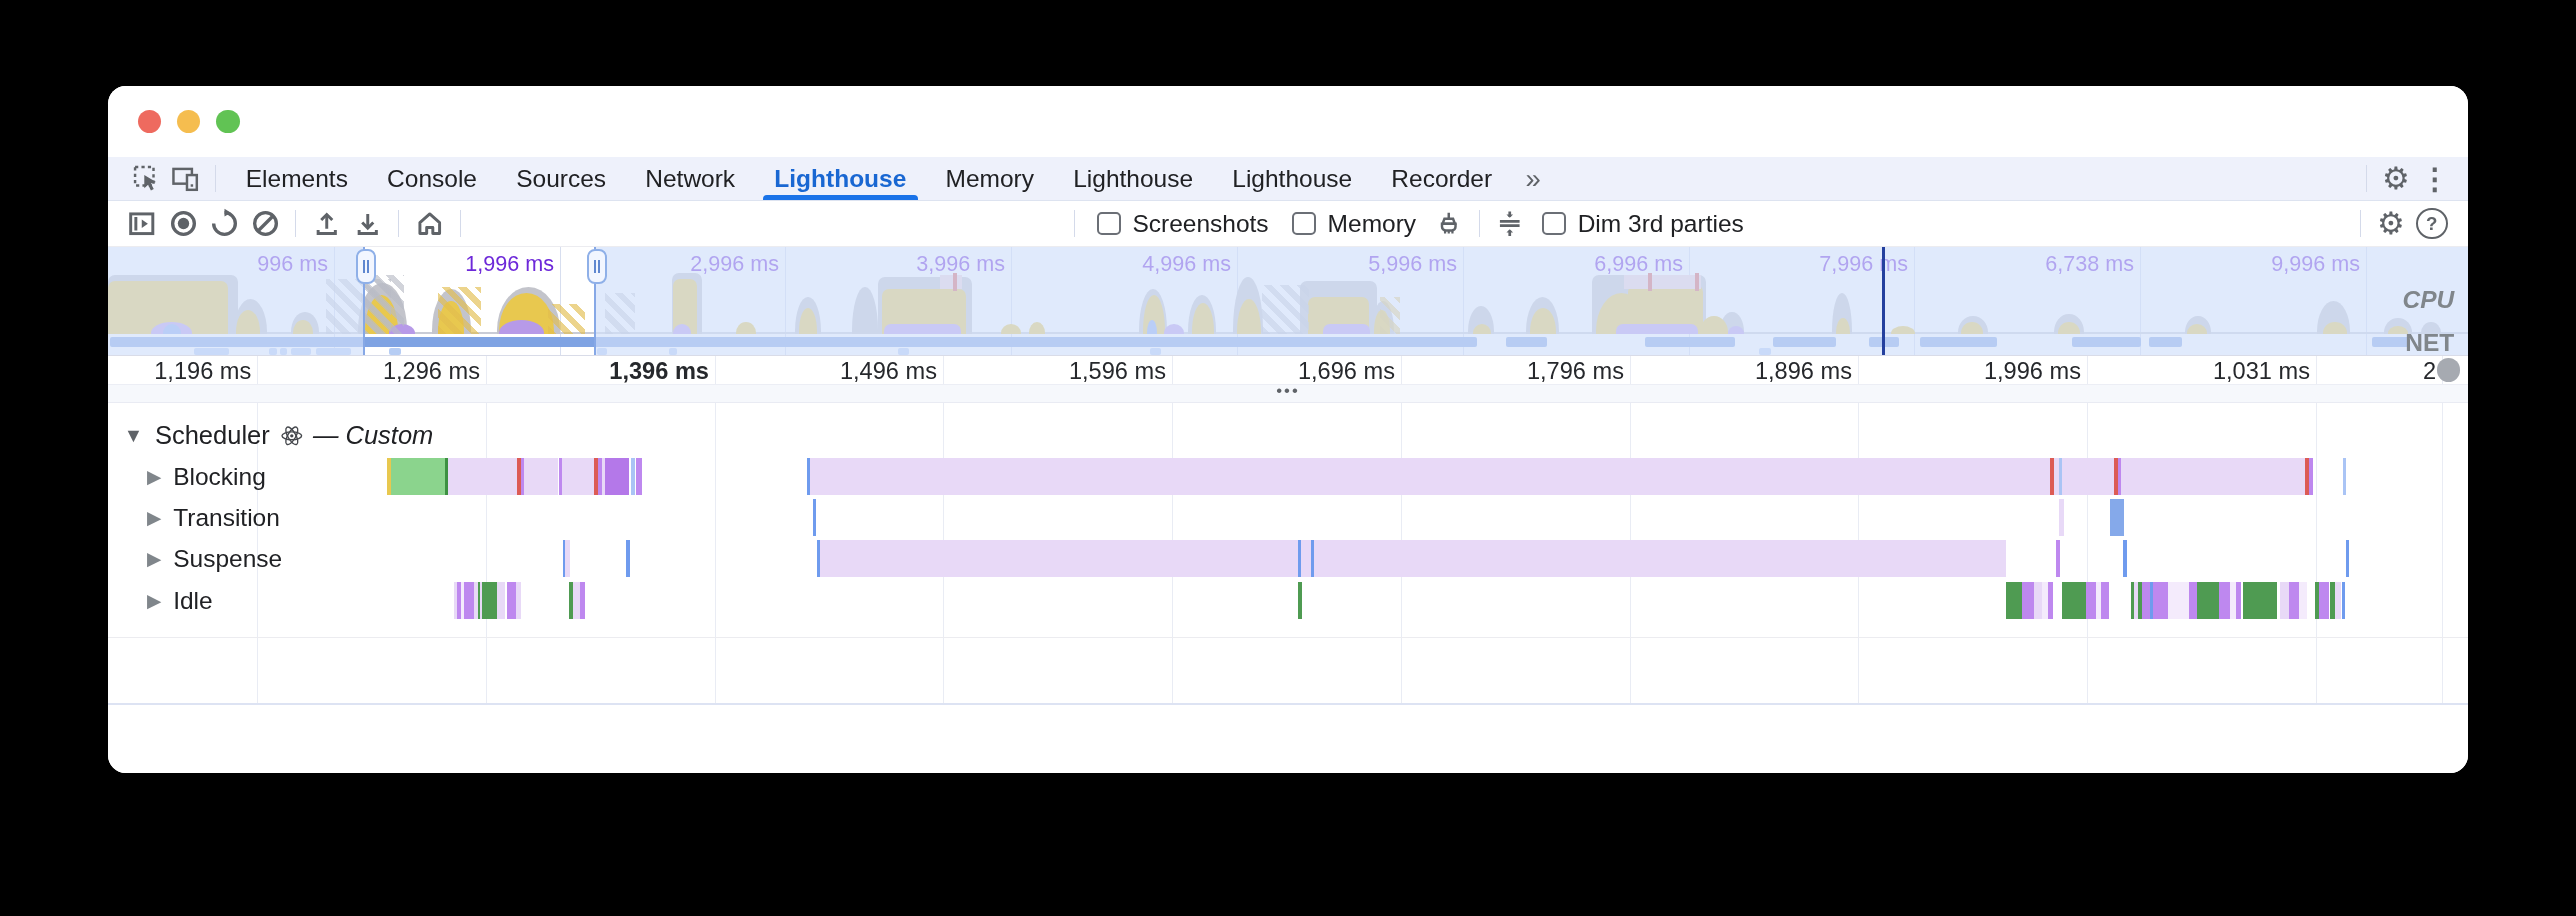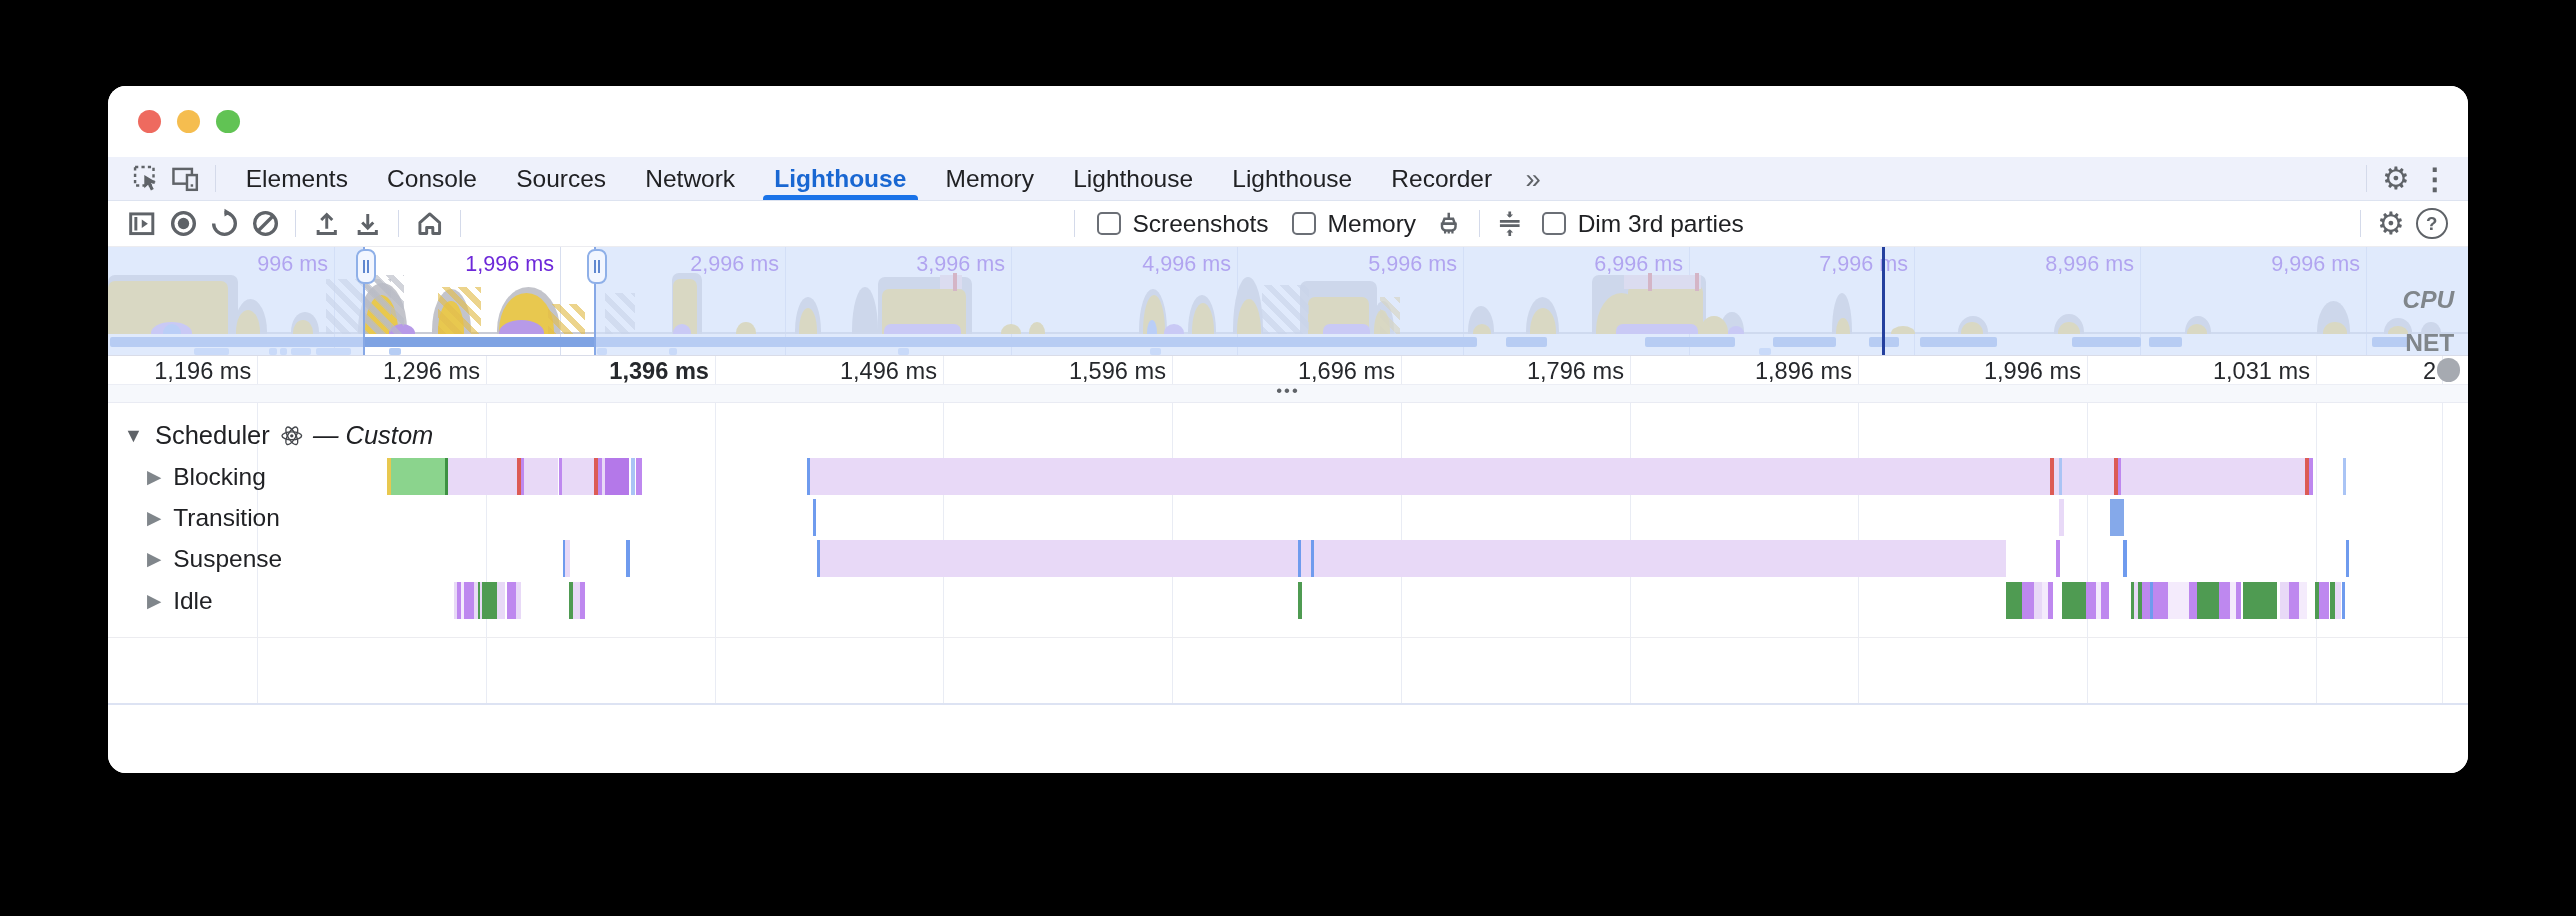--- a/index.html
+++ b/index.html
@@ -226,21 +226,21 @@
           <b class="tlb" style="left: 740px; width: 157px; font-weight: normal;">3,996 ms</b>
           <i class="gl" style="left: 1129px;"></i>
           <b class="tlb" style="left: 966px; width: 157px; font-weight: normal;">4,996 ms</b>
           <i class="gl" style="left: 1355px;"></i>
           <b class="tlb" style="left: 1192px; width: 157px; font-weight: normal;">5,996 ms</b>
           <i class="gl" style="left: 1581px;"></i>
           <b class="tlb" style="left: 1418px; width: 157px; font-weight: normal;">6,996 ms</b>
           <i class="gl" style="left: 1806px;"></i>
           <b class="tlb" style="left: 1643px; width: 157px; font-weight: normal;">7,996 ms</b>
           <i class="gl" style="left: 2032px;"></i>
-          <b class="tlb" style="left: 1869px; width: 157px; font-weight: normal;">8,996 ms</b>
+          <b class="tlb" style="left: 1869px; width: 157px; font-weight: normal;">6,738 ms</b>
           <i class="gl" style="left: 2258px;"></i>
           <b class="tlb" style="left: 2095px; width: 157px; font-weight: normal;">9,996 ms</b>
         </div>
       <div class="cpu-chart">
         <span class="base"></span>
       <i class="p" style="left: 0px; width: 130px; height: 59px; background: rgb(195, 196, 203);"></i>
           <i class="h" style="left: 126px; width: 33px; height: 35px; background: rgb(195, 196, 203);"></i>
           <i class="h" style="left: 183px; width: 27.5px; height: 21.6px; background: rgb(195, 196, 203);"></i>
           <i class="h" style="left: 250px; width: 49px; height: 51px; background: rgb(195, 196, 203);"></i>
           <i class="h" style="left: 324px; width: 39px; height: 45px; background: rgb(195, 196, 203);"></i>

